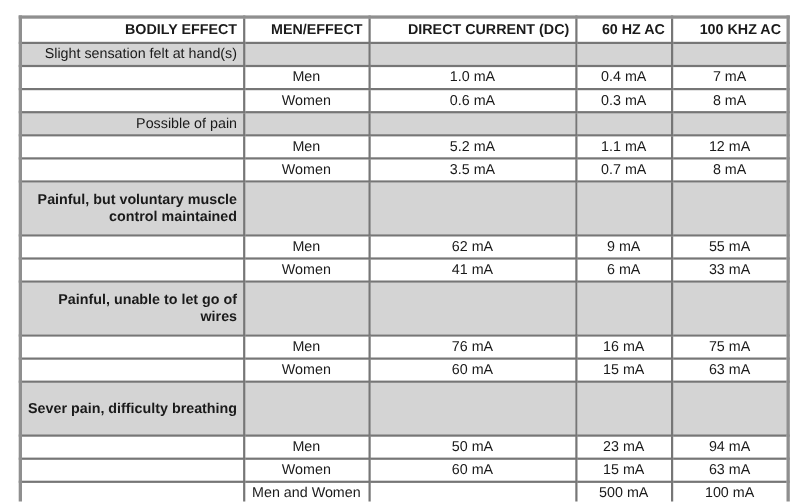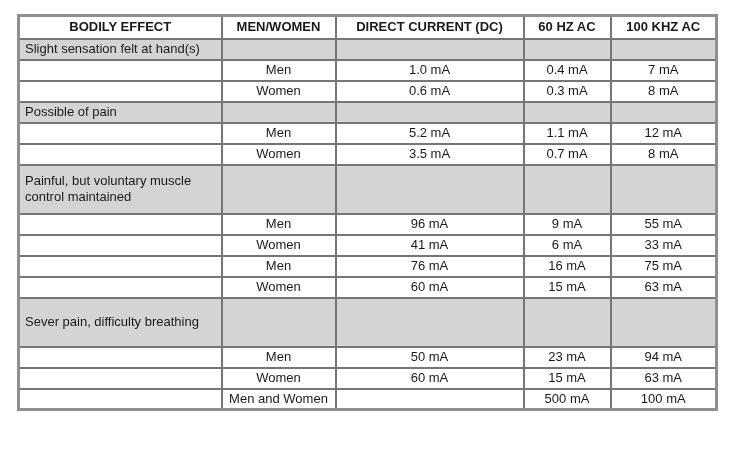--- a/index.html
+++ b/index.html
@@ -29,55 +29,56 @@
   th, td {
     border: 2px solid var(--grid-line);
     font-size: 13px;
     line-height: 16px;
     padding: 1px 5px;
     overflow: hidden;
     white-space: normal;
   }
   thead th {
     font-weight: bold;
-    text-align: center;
+    text-align: right;
     height: 23px;
     background: #ffffff;
   }
   tbody td {
     height: 21px;
     text-align: center;
     vertical-align: middle;
     background: #ffffff;
   }
   tr.section td {
     background: var(--section-fill);
     text-align: left;
   }
   tr.section.tall td {
     height: 49px;
+    font-weight: bold;
   }
-  tr.section td:first-child { text-align: left; }
+  tr.section td:first-child { text-align: right; }
 </style>
 </head>
 <body>
 
 <div class="page">
   <table>
     <colgroup>
       <col style="width:203px">
       <col style="width:114px">
       <col style="width:188px">
       <col style="width:87px">
       <col style="width:106px">
     </colgroup>
     <thead>
       <tr>
         <th>BODILY EFFECT</th>
-        <th>MEN/WOMEN</th>
+        <th>MEN/EFFECT</th>
         <th>DIRECT CURRENT (DC)</th>
         <th>60 HZ AC</th>
         <th>100 KHZ AC</th>
       </tr>
     </thead>
     <tbody>
         <tr class="section">
           <td>Slight sensation felt at hand(s)</td>
           <td></td>
           <td></td>
@@ -122,30 +123,37 @@
         <tr class="section tall">
           <td>Painful, but voluntary muscle control maintained</td>
           <td></td>
           <td></td>
           <td></td>
           <td></td>
         </tr>
         <tr>
           <td></td>
           <td>Men</td>
-          <td>96 mA</td>
+          <td>62 mA</td>
           <td>9 mA</td>
           <td>55 mA</td>
         </tr>
         <tr>
           <td></td>
           <td>Women</td>
           <td>41 mA</td>
           <td>6 mA</td>
           <td>33 mA</td>
+        </tr>
+        <tr class="section tall">
+          <td>Painful, unable to let go of wires</td>
+          <td></td>
+          <td></td>
+          <td></td>
+          <td></td>
         </tr>
         <tr>
           <td></td>
           <td>Men</td>
           <td>76 mA</td>
           <td>16 mA</td>
           <td>75 mA</td>
         </tr>
         <tr>
           <td></td>

